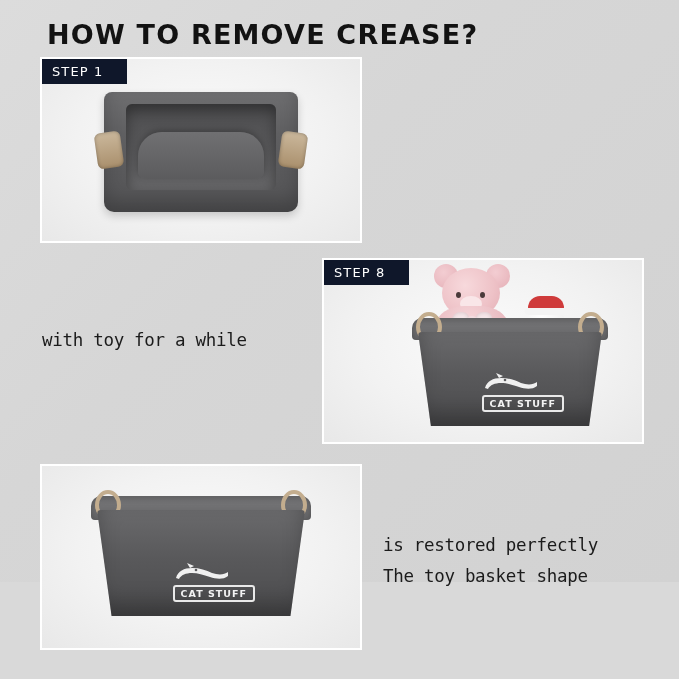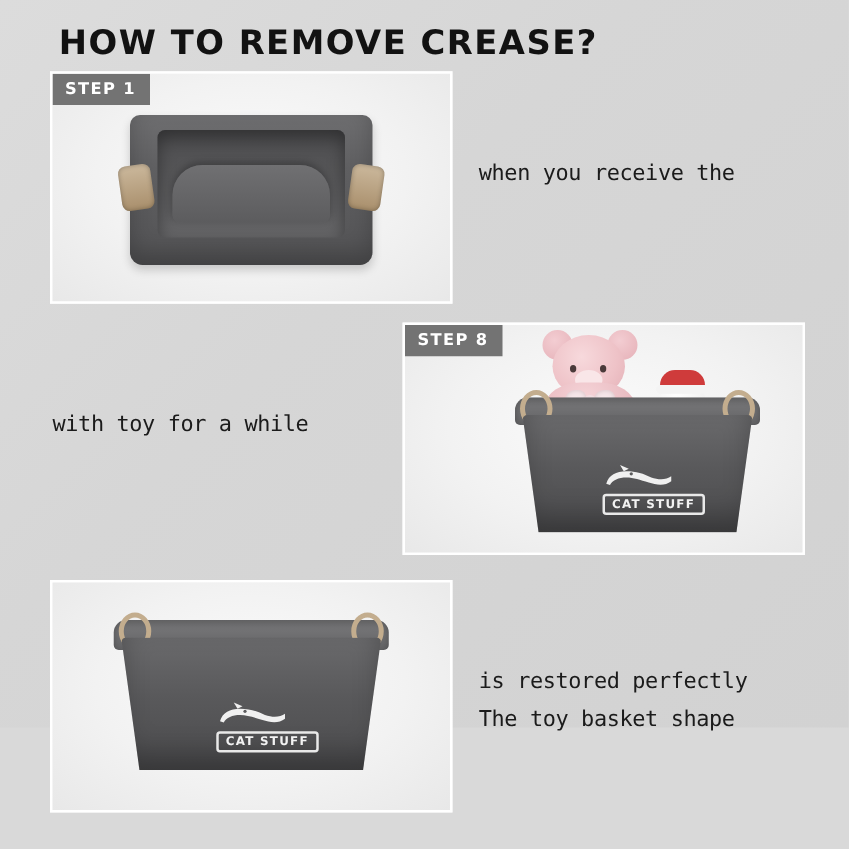--- a/index.html
+++ b/index.html
@@ -42,26 +42,26 @@
   .panel .photo-bg {
     position: absolute;
     inset: 0;
     background: radial-gradient(ellipse at 50% 45%, #fbfbfb 0%, #f2f2f2 55%, #e8e8e8 100%);
   }
 
   .step-tag {
     position: absolute;
     left: 0;
     top: 0;
-    background: #737373;
+    background: #0f172a;
     color: #ffffff;
     font-size: 13px;
-    font-weight: bold;
+    font-weight: normal;
     letter-spacing: 1.1px;
-    padding: 5px 11px 5px 10px;
+    padding: 5px 24px 5px 10px;
     z-index: 6;
     font-family: "DejaVu Sans", sans-serif;
   }
 
   .caption {
     position: absolute;
     font-size: 17.5px;
     line-height: 31px;
     color: #1b1b1b;
     font-family: "DejaVu Sans Mono", monospace;
@@ -300,21 +300,20 @@
         <div class="folded-flap"></div>
       </div>
       <div class="handle left"></div>
       <div class="handle right"></div>
     </div>
 
     <div class="step-tag">STEP 1</div>
   </div>
 
   <div class="caption" id="cap1">
-    <div>when you receive the</div>
   </div>
 
   <div class="panel" id="panel2">
     <div class="photo-bg"></div>
 
     <div class="bear">
       <div class="ear l"></div>
       <div class="ear r"></div>
       <div class="head"></div>
       <div class="eye l"></div>

